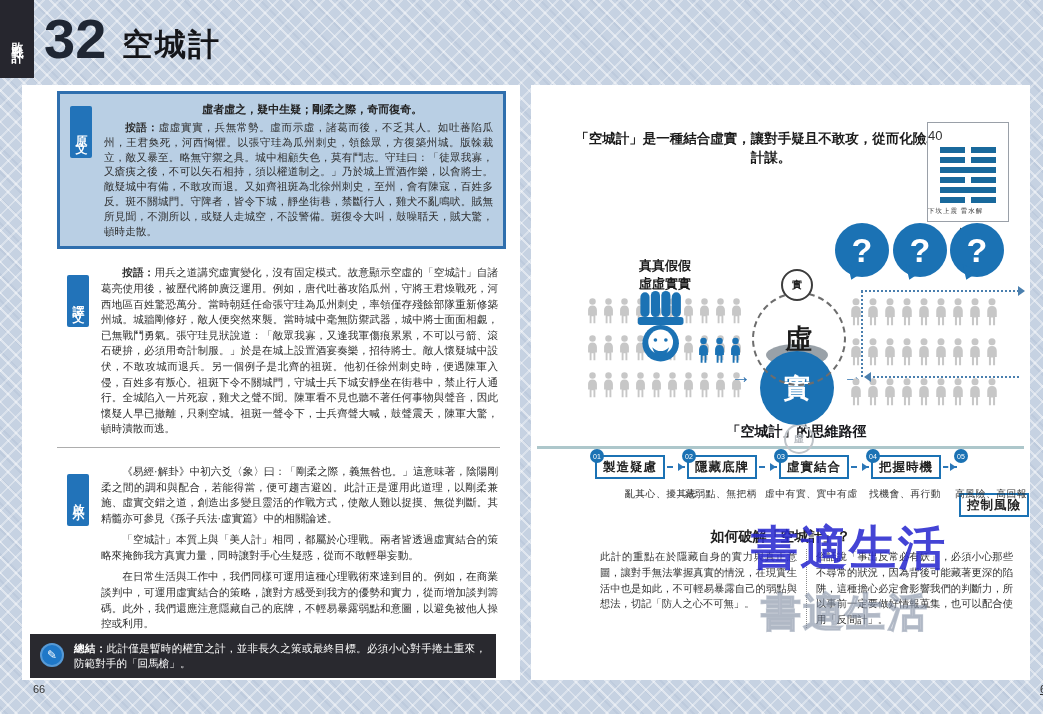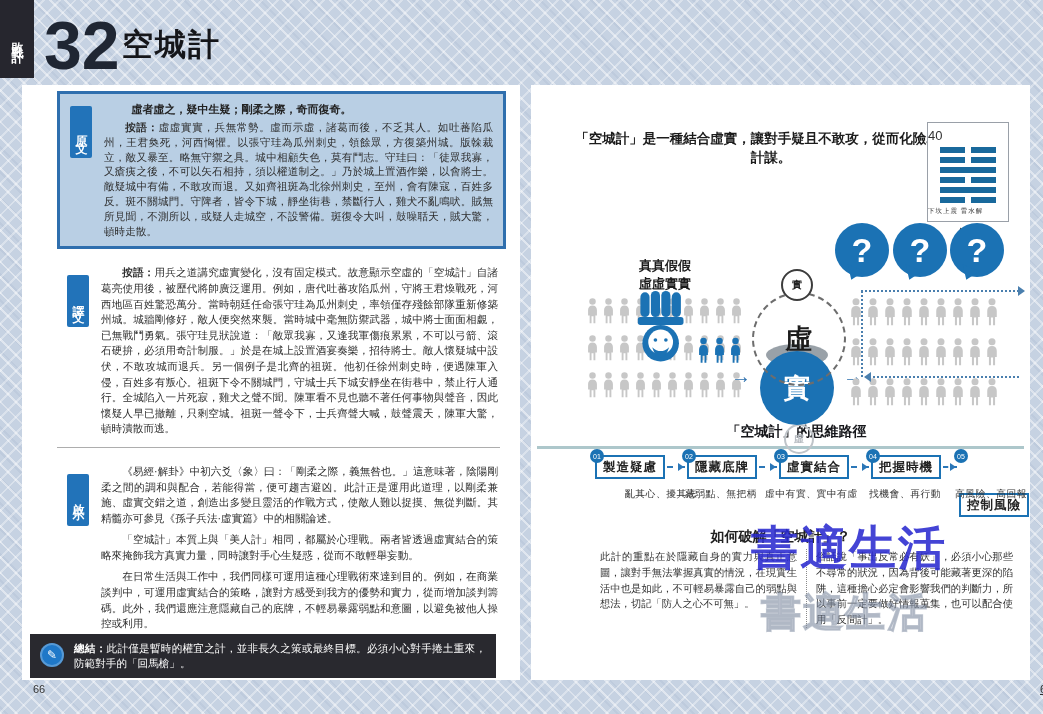--- a/index.html
+++ b/index.html
@@ -8,37 +8,37 @@
     background-color:#c6d2e2;
     background-image:
       repeating-linear-gradient(45deg, rgba(255,255,255,.45) 0 2px, transparent 2px 11px),
       repeating-linear-gradient(-45deg, rgba(255,255,255,.35) 0 2px, transparent 2px 11px),
       repeating-linear-gradient(45deg, rgba(120,140,175,.10) 4px 6px, transparent 6px 22px);
   }
   
   #cat-tab{position:absolute;left:0;top:0;width:34px;height:78px;background:#26262e;
     color:#fff;display:flex;align-items:center;justify-content:center;}
   #cat-tab span{writing-mode:vertical-rl;font-size:12px;font-weight:bold;letter-spacing:4px;}
-  #chap-num{position:absolute;left:44px;top:6px;font-size:68px;font-weight:700;color:#1f2633;}
+  #chap-num{position:absolute;left:44px;top:6px;font-size:56px;font-weight:700;color:#1f2633;}
   #chap-title{position:absolute;left:122px;top:24px;font-size:31px;font-weight:700;color:#15161a;letter-spacing:2px;}
   
   .page{position:absolute;top:85px;background:#fff;height:595px;}
   #page-left{left:22px;width:498px;}
   #page-right{left:531px;width:499px;}
   .pagenum{position:absolute;top:683px;font-size:11px;color:#333;}
   #pagenum-left{left:33px;}
   #pagenum-right{left:1040px;text-decoration:underline;}
   
   #box-original{position:relative;margin:6px 14px 0 35px;background:#b9cfe4;border:3px solid #2f6fae;
     padding:8px 10px 8px 44px;}
   .sec-label{position:absolute;left:10px;top:12px;width:22px;min-height:52px;background:#2273b9;color:#fff;
     display:flex;align-items:center;justify-content:center;border-radius:2px;}
   .sec-label span{writing-mode:vertical-rl;font-size:12px;font-weight:bold;letter-spacing:6px;padding:4px 0;}
   .orig-quote{font-family:"DejaVu Serif","Liberation Serif",serif;font-size:11px;line-height:15px;
-    font-weight:600;color:#222;text-indent:2.5em;margin:0 0 3px 0;}
+    font-weight:600;color:#222;text-indent:2.5em;margin:0 0 3px 0;text-align:center;}
   #box-original p.body, .section p.body{font-size:10.6px;line-height:14.8px;color:#2e2e2e;
     text-align:justify;text-indent:2em;margin:0;}
   .section{position:relative;margin:14px 14px 0 35px;padding:2px 8px 0 44px;}
   .section p.body{line-height:15.6px;margin-bottom:6px;}
   .lead{font-weight:bold;}
   .divider{border-top:1px solid #adadad;margin:10px 20px 0 35px;}
   #summary-bar{position:absolute;left:8px;bottom:2px;width:466px;background:#29292f;color:#fff;
     padding:7px 10px 7px 44px;box-sizing:border-box;}
   #summary-bar .txt{font-size:10.6px;line-height:15px;text-align:justify;}
   #summary-icon{position:absolute;left:10px;top:9px;width:24px;height:24px;border-radius:50%;

